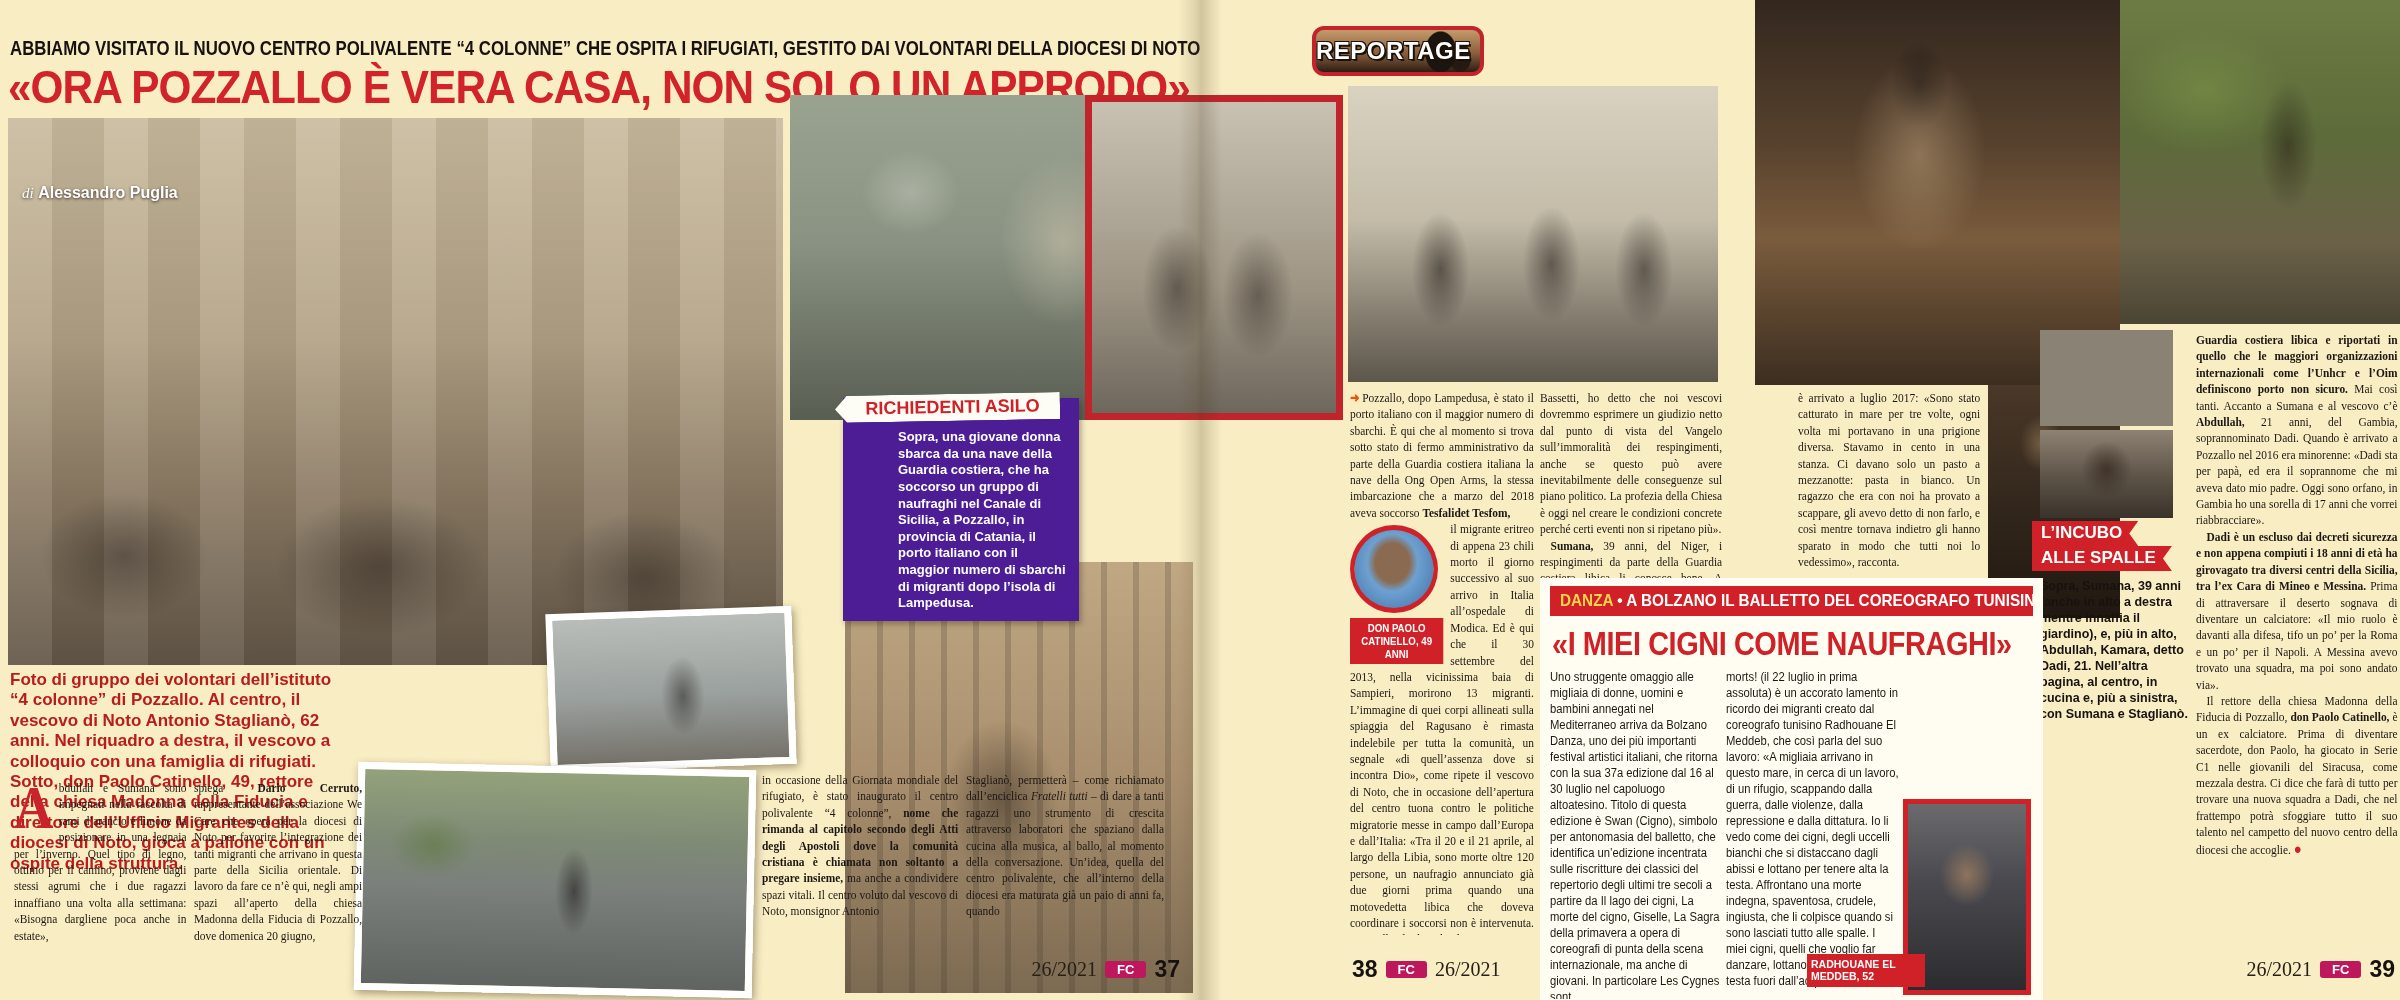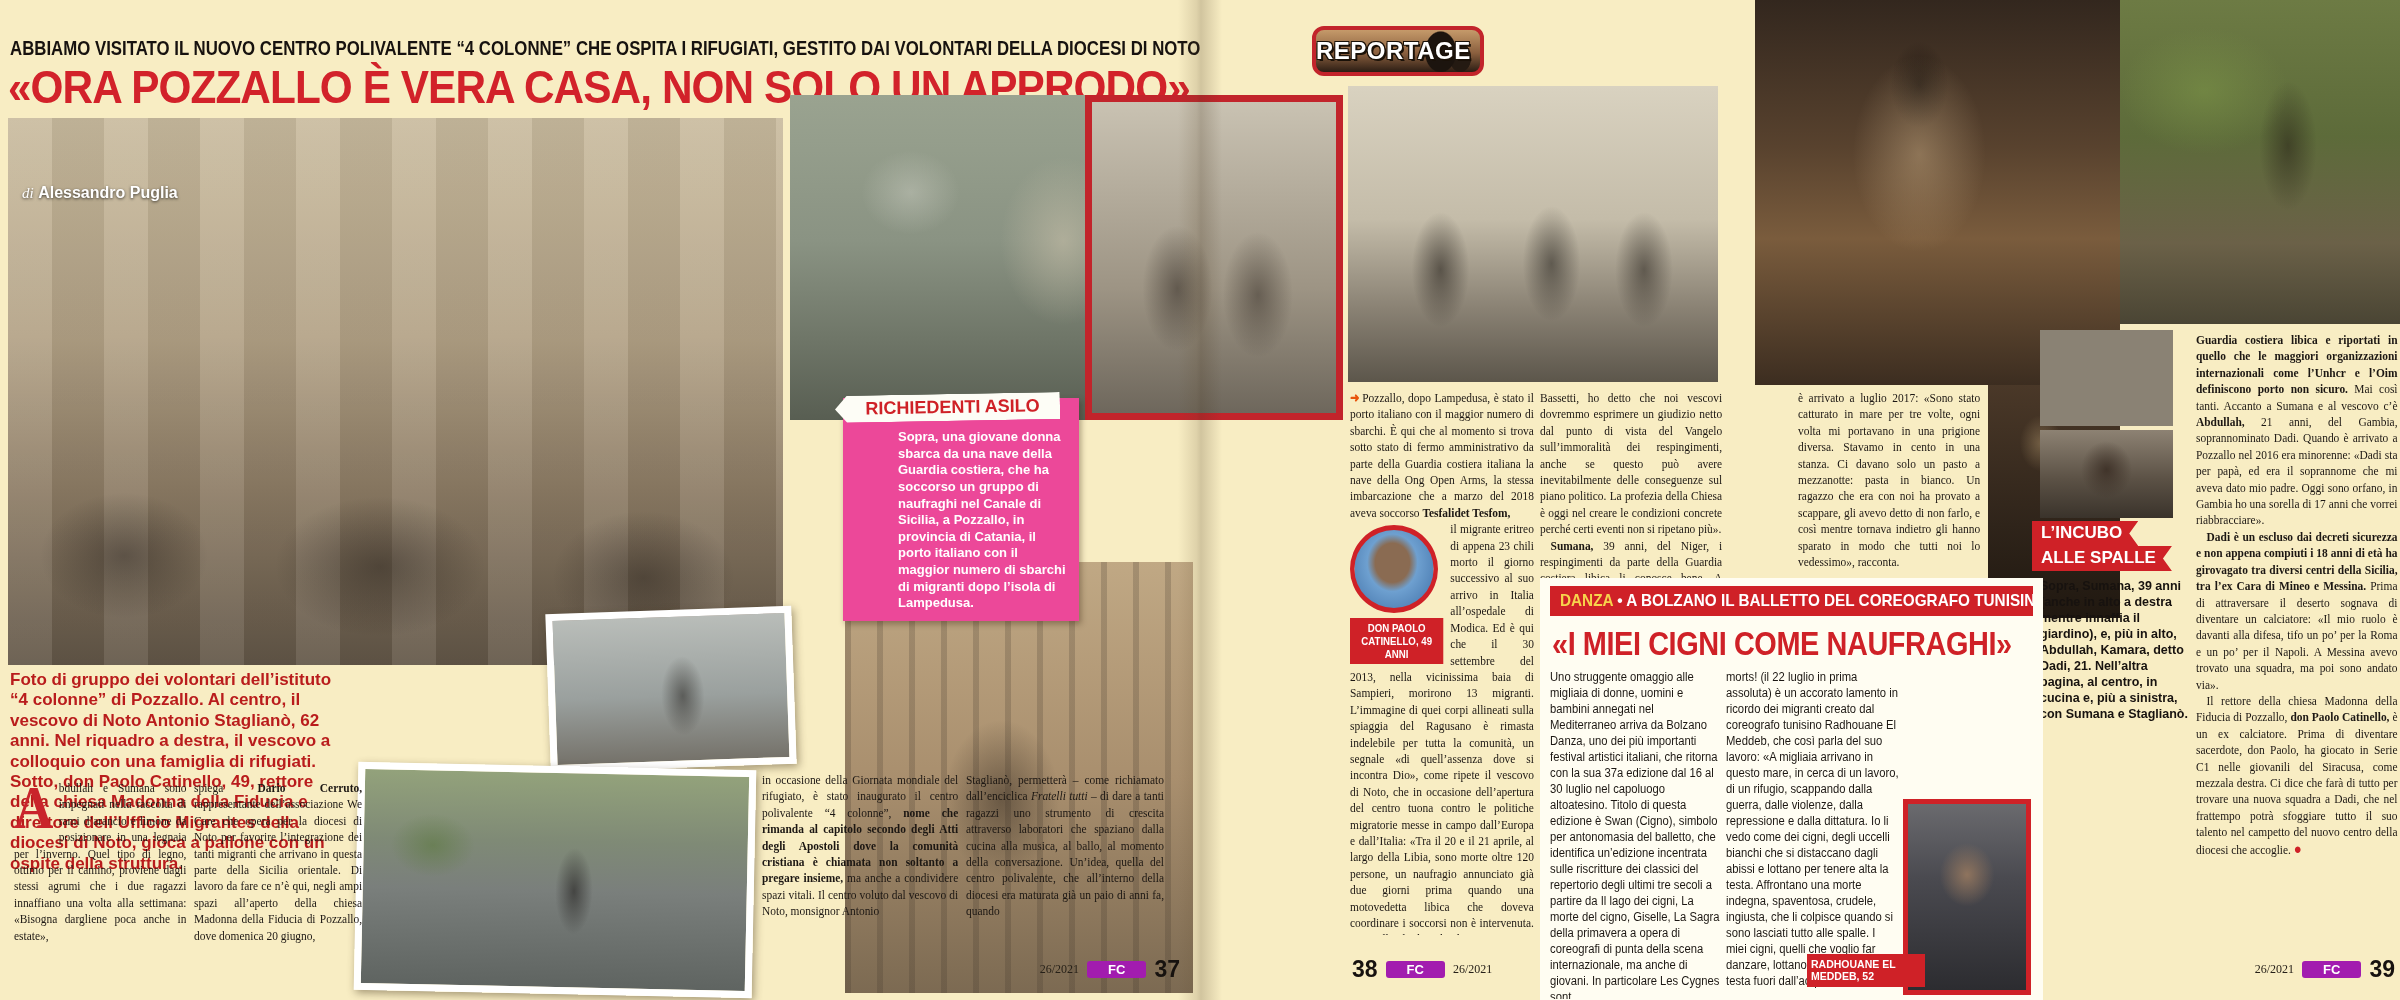--- a/index.html
+++ b/index.html
@@ -72,41 +72,41 @@
   #title{left:8px;top:60px;white-space:nowrap;font-weight:bold;font-size:46px;color:#d2222a;
          transform:scaleX(.92);transform-origin:0 0;letter-spacing:-1px;}
   #standfirst-wrap{left:22px;top:170px;width:455px;z-index:3;color:#fff;}
   #standfirst{font-family:"Liberation Serif",serif;font-weight:bold;font-size:20px;line-height:1.2;
               text-shadow:0 1px 3px rgba(0,0,0,.7);}
   #byline{margin-top:14px;text-shadow:0 1px 3px rgba(0,0,0,.7);}
   .byl-pre{font-family:"Liberation Serif",serif;font-style:italic;font-size:15px;}
   .byl-name{font-weight:bold;font-size:16px;}
   #lp-caption{left:10px;top:670px;width:340px;color:#b91c1c;font-weight:bold;font-size:17px;line-height:1.2;}
   
-  #asylum{left:843px;top:398px;width:236px;z-index:5;background:#ec4899;padding:0 0 9px 0;
+  #asylum{left:843px;top:398px;width:236px;z-index:5;background:#4c1d95;padding:0 0 9px 0;
           box-shadow:2px 3px 6px rgba(60,40,20,.4);}
   #asylum .ribbon{position:relative;left:-8px;top:-4px;width:215px;background:#fdfdf6;color:#cf2127;
           font-weight:bold;font-size:18px;text-align:center;padding:3px 0 3px 10px;
           clip-path:polygon(0 50%,12px 0,100% 0,100% 100%,12px 100%);transform:rotate(-1deg);}
   #asylum .cap{color:#fff;font-weight:bold;font-size:13px;line-height:1.28;padding:4px 10px 0 12px;margin-left:43px;}
   
   .cond{transform:scaleX(.88);transform-origin:0 0;font-family:"Liberation Serif",serif;
         font-size:13px;line-height:16.4px;text-align:justify;}
   .lp-col{position:absolute;top:780px;height:214px;overflow:hidden;}
   #lp-c1{left:14px;width:172px;} #lp-c1 .cond{width:196px;}
   #lp-c2{left:194px;width:168px;} #lp-c2 .cond{width:191px;}
   #lp-c3{left:762px;top:772px;width:196px;height:222px;} #lp-c3 .cond{width:223px;}
   #lp-c4{left:966px;top:772px;width:198px;height:222px;} #lp-c4 .cond{width:225px;}
   .dropcap{float:left;font-family:"Liberation Serif",serif;font-weight:bold;font-size:62px;line-height:.82;
            color:#c9242b;padding:2px 6px 0 0;}
   .body-b{font-weight:bold;} .body-i{font-style:italic;}
   
   .footer{position:absolute;top:956px;display:flex;align-items:center;gap:8px;}
-  .issue{font-family:"Liberation Serif",serif;font-size:12px;color:#262018;text-align:center;}
-  .fc{background:#a21caf;color:#fff;font-weight:bold;font-size:13px;padding:2px 21px;border-radius:3px;line-height:1;}
+  .issue{font-family:"Liberation Serif",serif;font-size:20px;color:#262018;text-align:center;}
+  .fc{background:#be185d;color:#fff;font-weight:bold;font-size:13px;padding:2px 12px;border-radius:3px;line-height:1;}
   .pageno{font-weight:bold;font-size:23px;color:#17120f;}
   #lp-footer{left:985px;width:195px;justify-content:flex-end;}
   #rp-footer-left{left:1352px;}
   #rp-footer-right{left:2185px;width:210px;justify-content:flex-end;}
   
   #fold{left:1178px;top:0;width:44px;height:1000px;z-index:6;pointer-events:none;
         background:linear-gradient(90deg,rgba(0,0,0,0) 0%,rgba(90,70,40,.16) 42%,rgba(70,52,28,.22) 52%,rgba(0,0,0,0) 100%);}
   
   #badge{left:1312px;top:26px;width:172px;height:50px;border:4px solid #c2242b;border-radius:12px;box-sizing:border-box;
          display:flex;align-items:center;padding-left:0;z-index:5;

